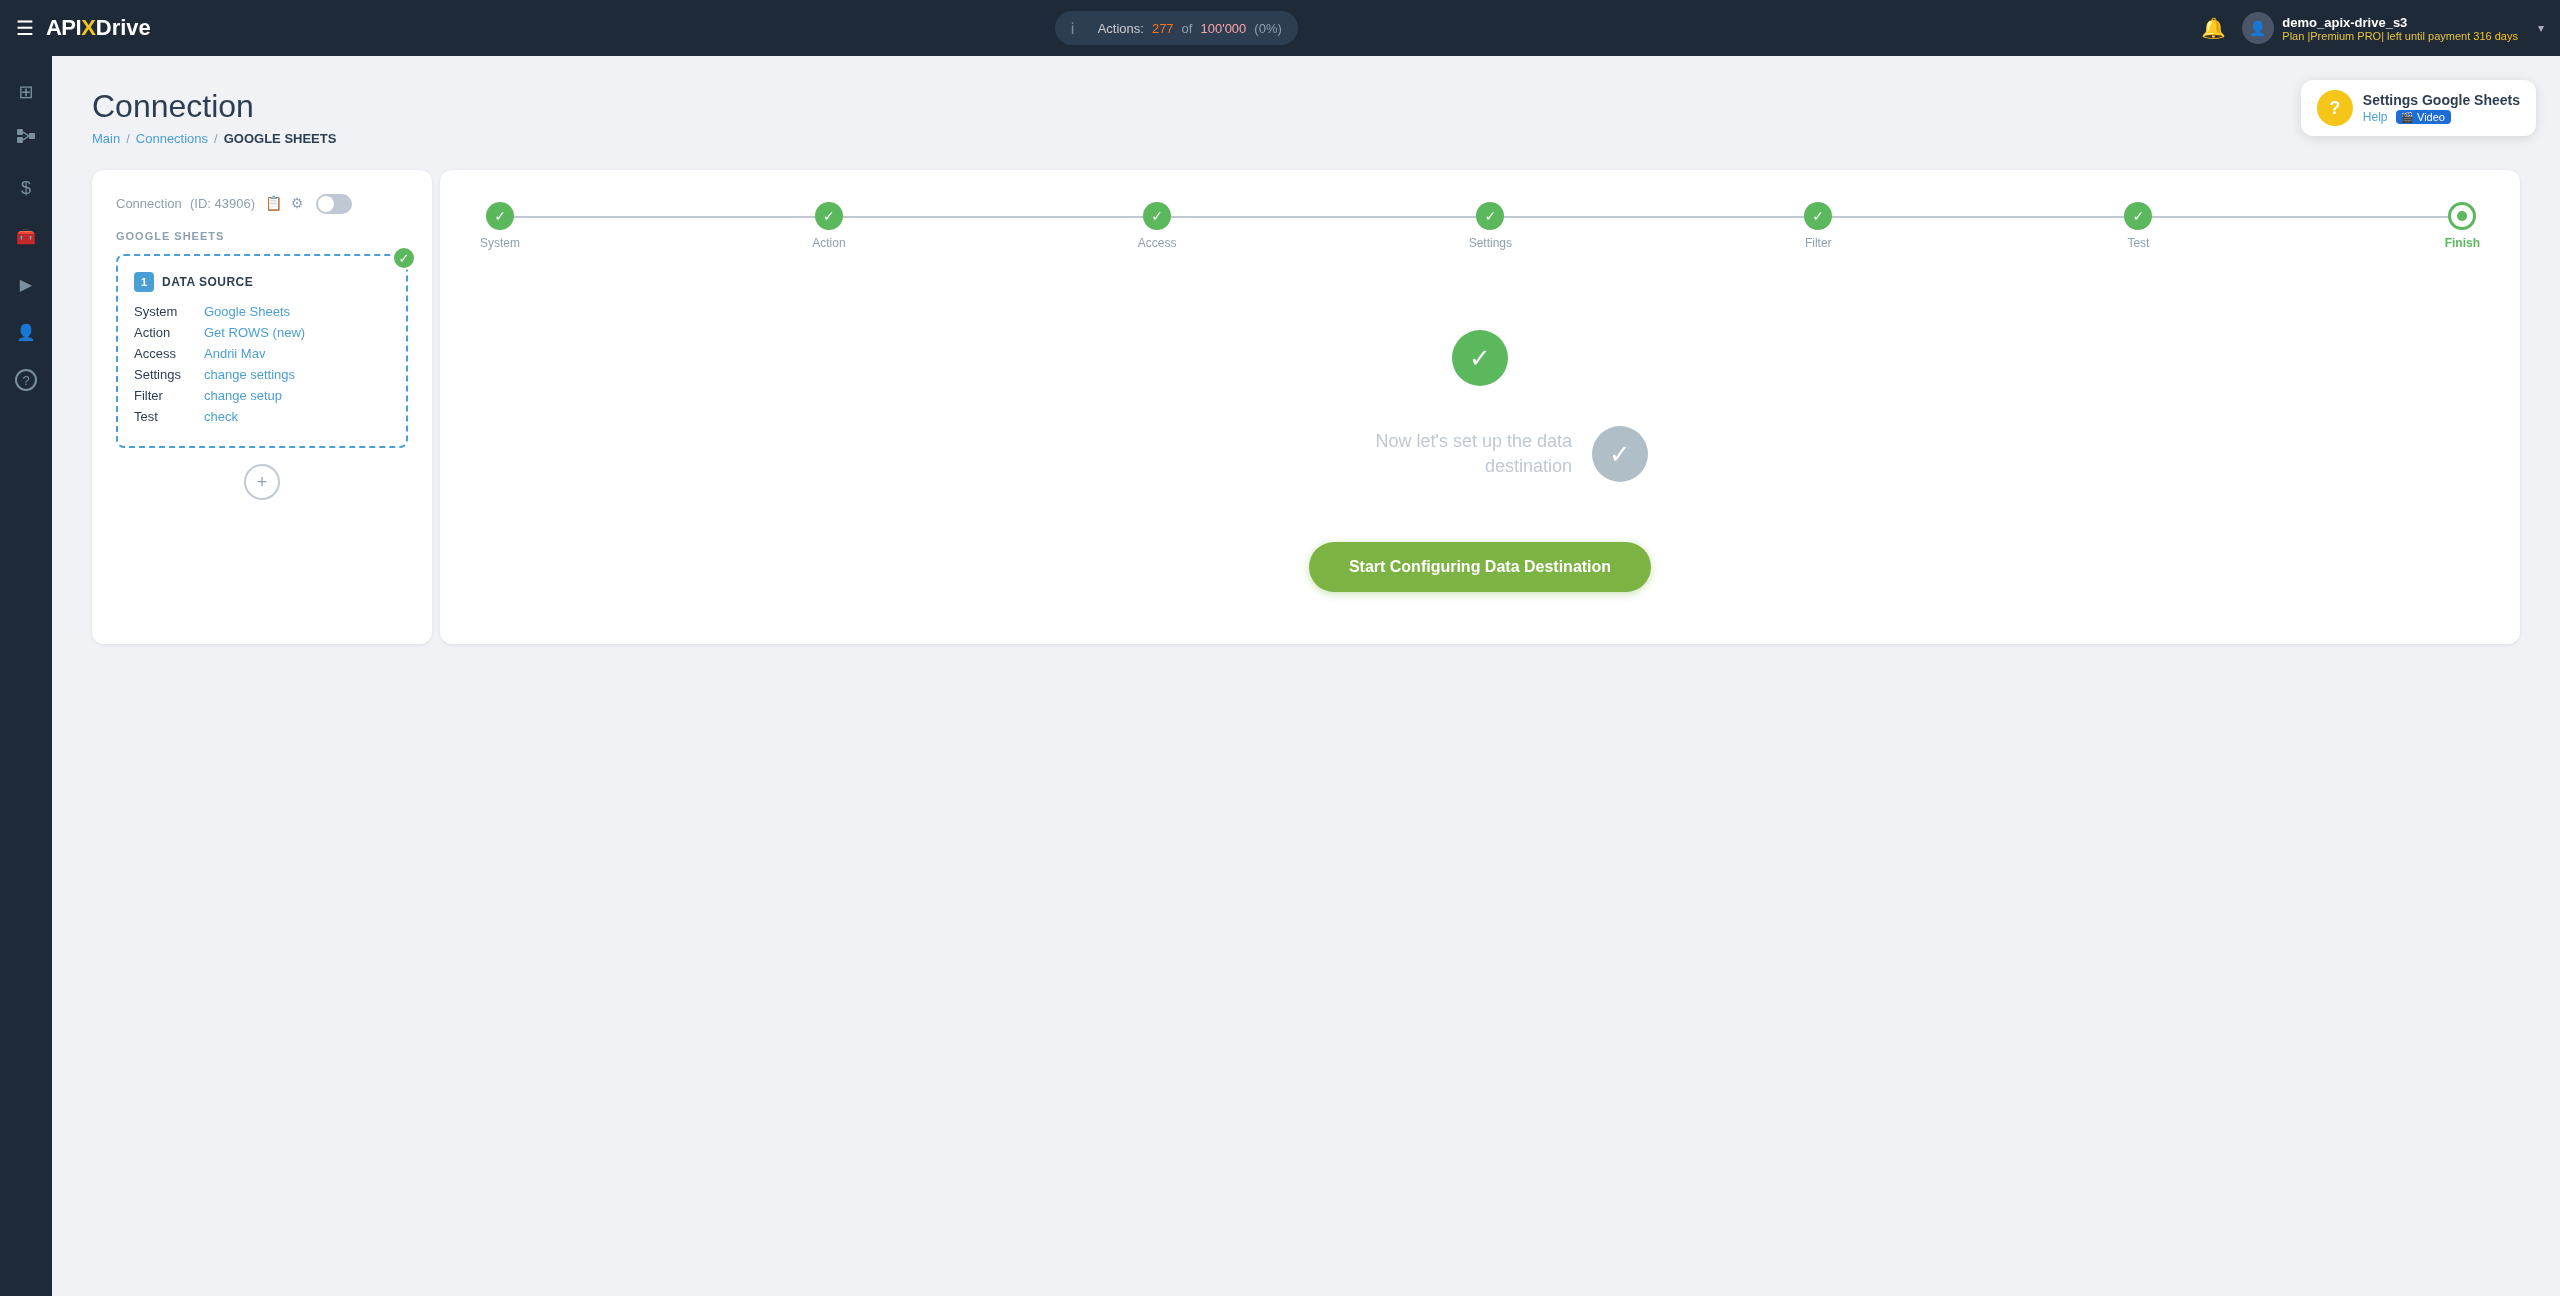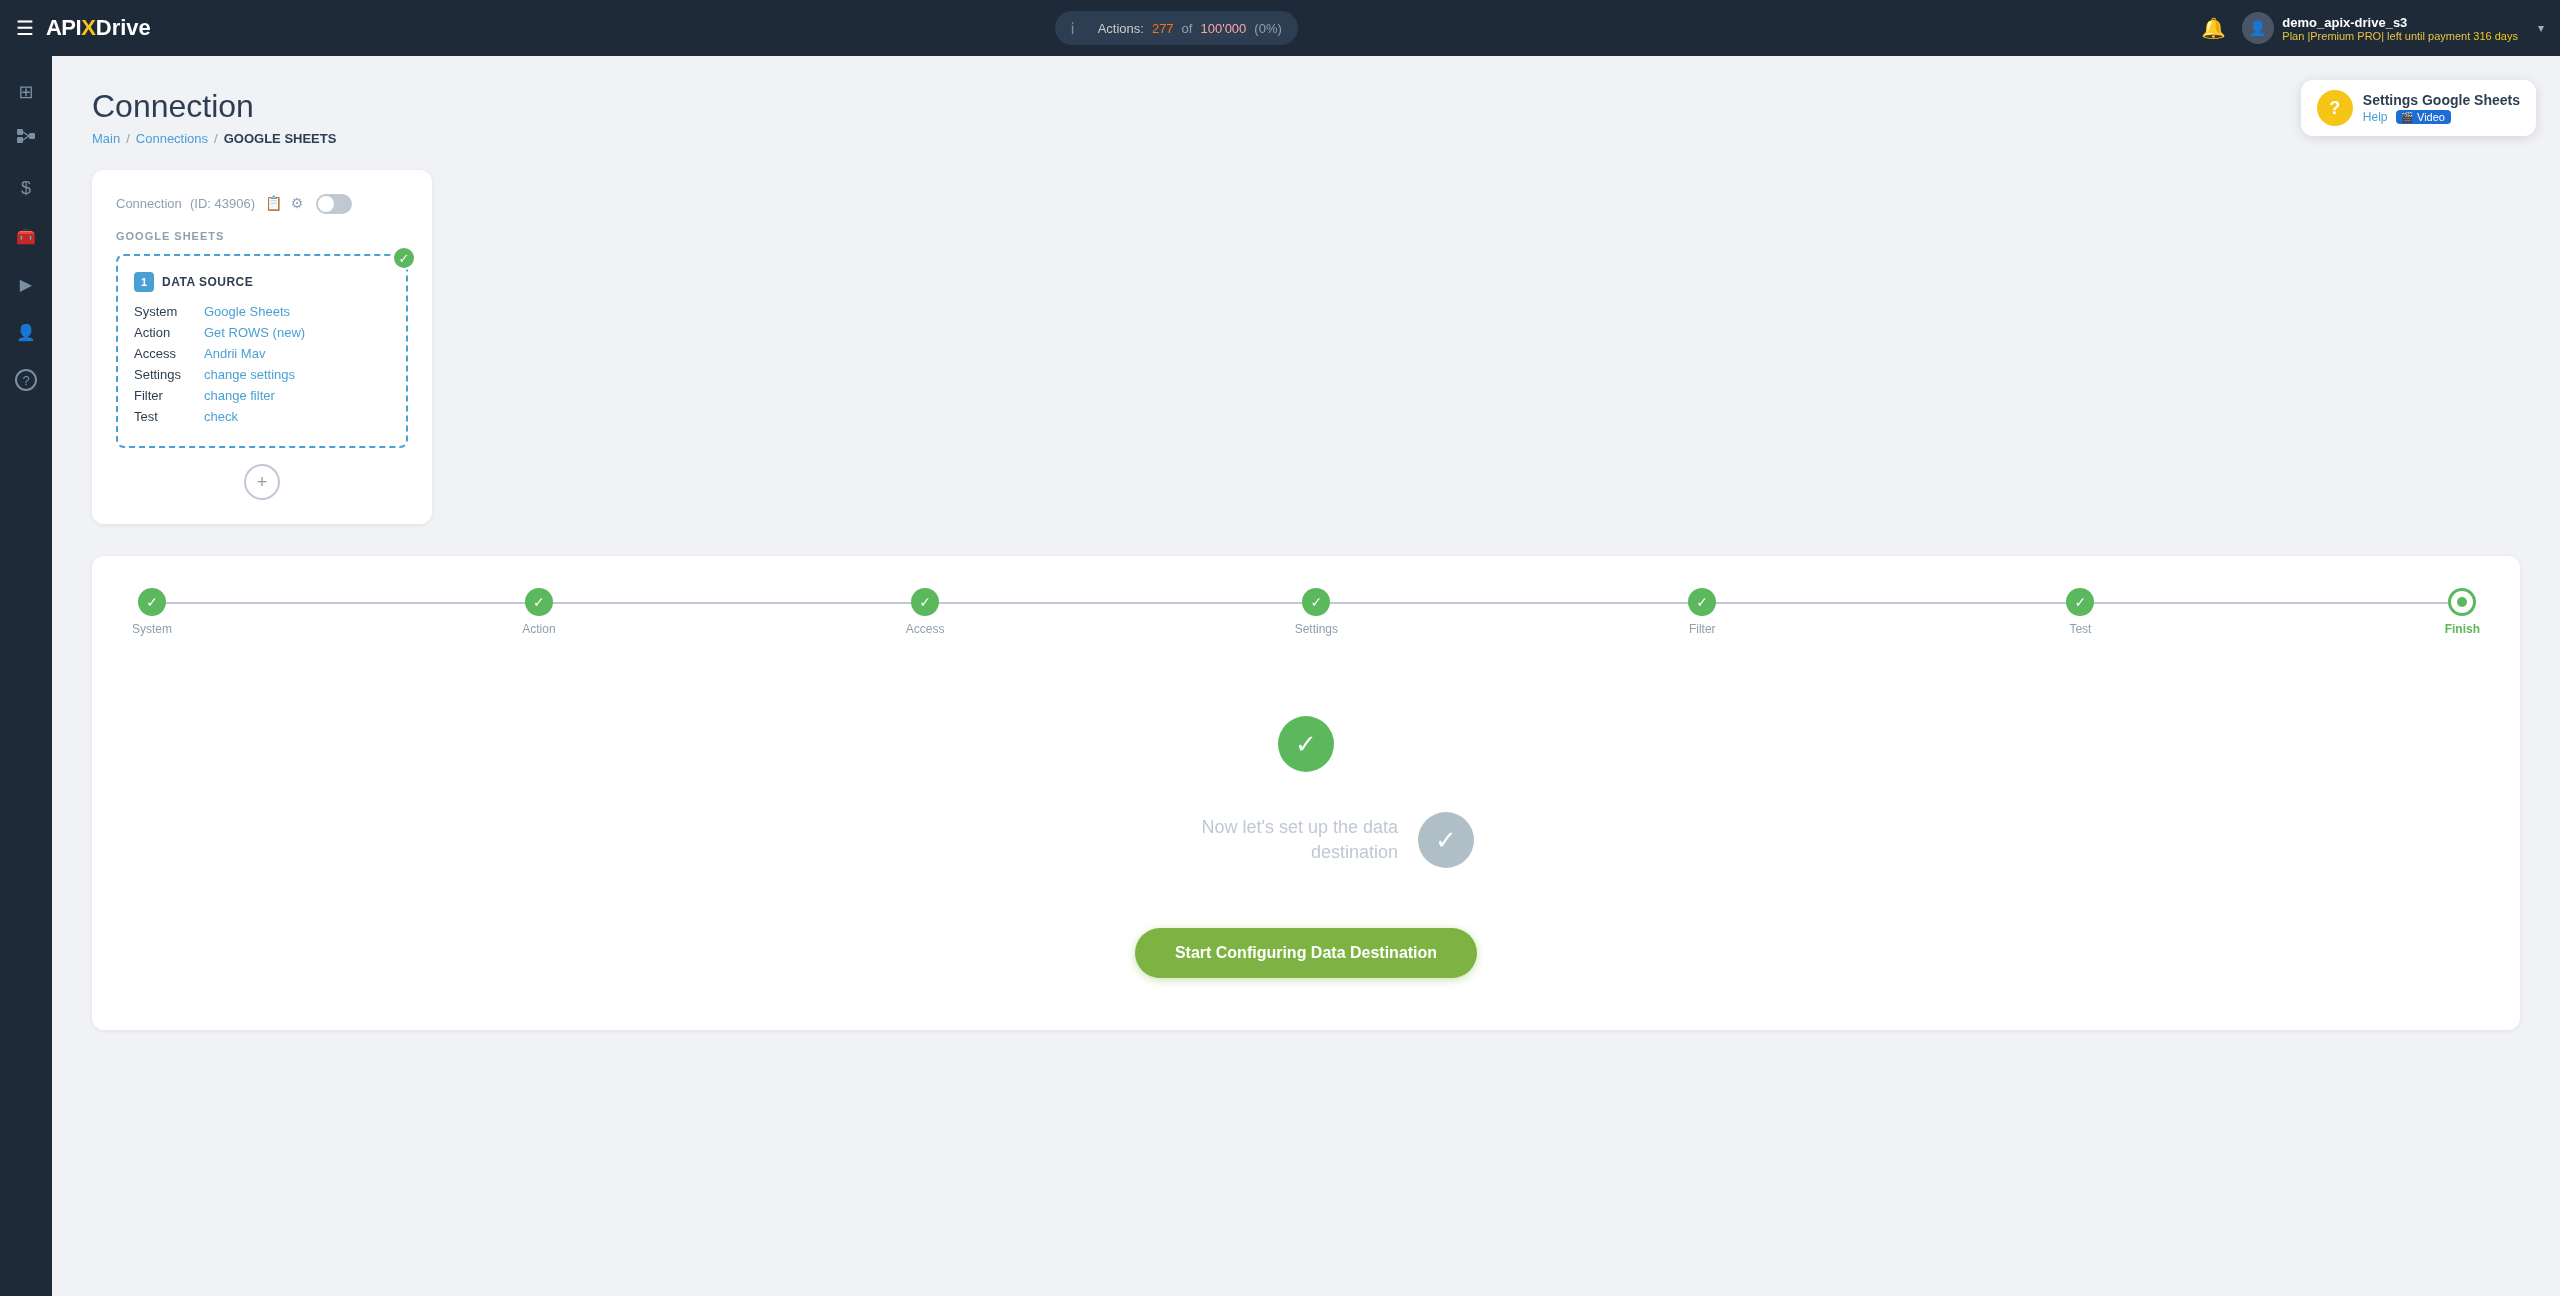--- a/index.html
+++ b/index.html
@@ -106,21 +106,21 @@
       color: #fff; font-size: 18px; font-weight: 700;
       flex-shrink: 0;
     }
     .help-text { font-size: 13px; }
     .help-title { font-weight: 600; color: #2d3e52; font-size: 14px; }
     .help-links { display: flex; align-items: center; gap: 8px; margin-top: 2px; }
     .help-link { color: #4a9fd4; font-size: 12px; cursor: pointer; text-decoration: none; }
     .video-badge { background: #1e6dd5; color: #fff; border-radius: 4px; padding: 1px 6px; font-size: 11px; display: flex; align-items: center; gap: 3px; cursor: pointer; }
 
     
-    .panels-row { display: flex; gap: 32px; flex-direction: column; }
+    .panels-row { display: flex; gap: 8px; }
 
     
     .left-panel {
       background: #fff;
       border-radius: 12px;
       padding: 24px;
       width: 340px;
       min-width: 340px;
       box-shadow: 0 1px 4px rgba(0,0,0,0.08);
     }
@@ -379,21 +379,21 @@
           <div class="source-row">
             <span class="source-key">Access</span>
             <span class="source-val">Andrii Mav</span>
           </div>
           <div class="source-row">
             <span class="source-key">Settings</span>
             <span class="source-val">change settings</span>
           </div>
           <div class="source-row">
             <span class="source-key">Filter</span>
-            <span class="source-val">change filter</span>
+            <span class="source-val">change setup</span>
           </div>
           <div class="source-row">
             <span class="source-key">Test</span>
             <span class="source-val">check</span>
           </div>
         </div>
       </div>
 
       <div class="add-btn">+</div>
     </div>

